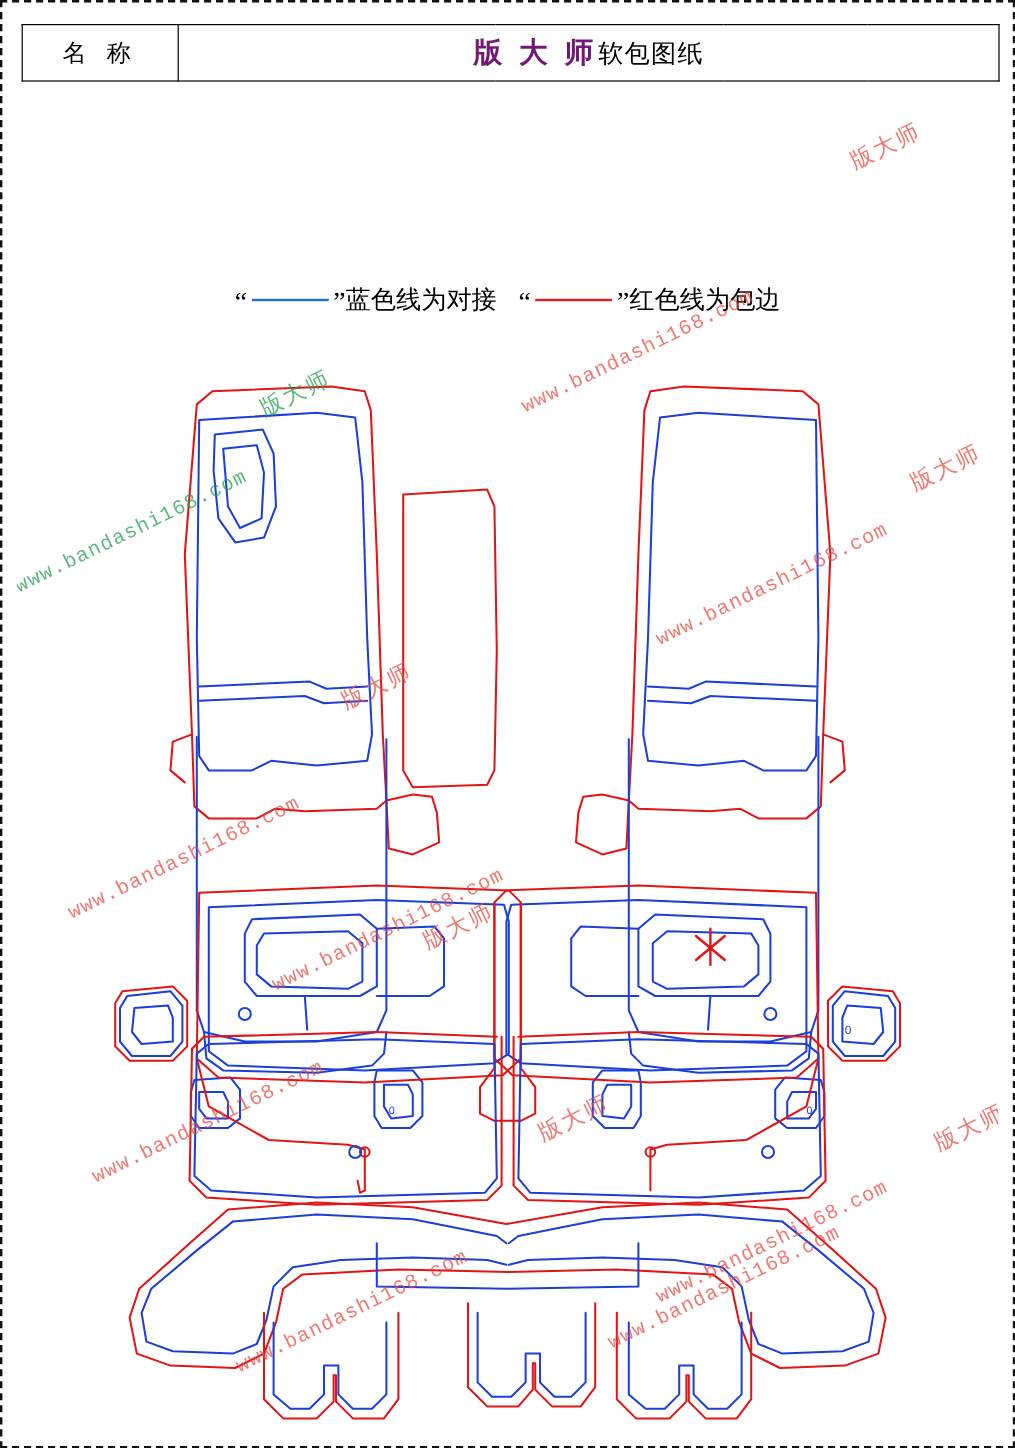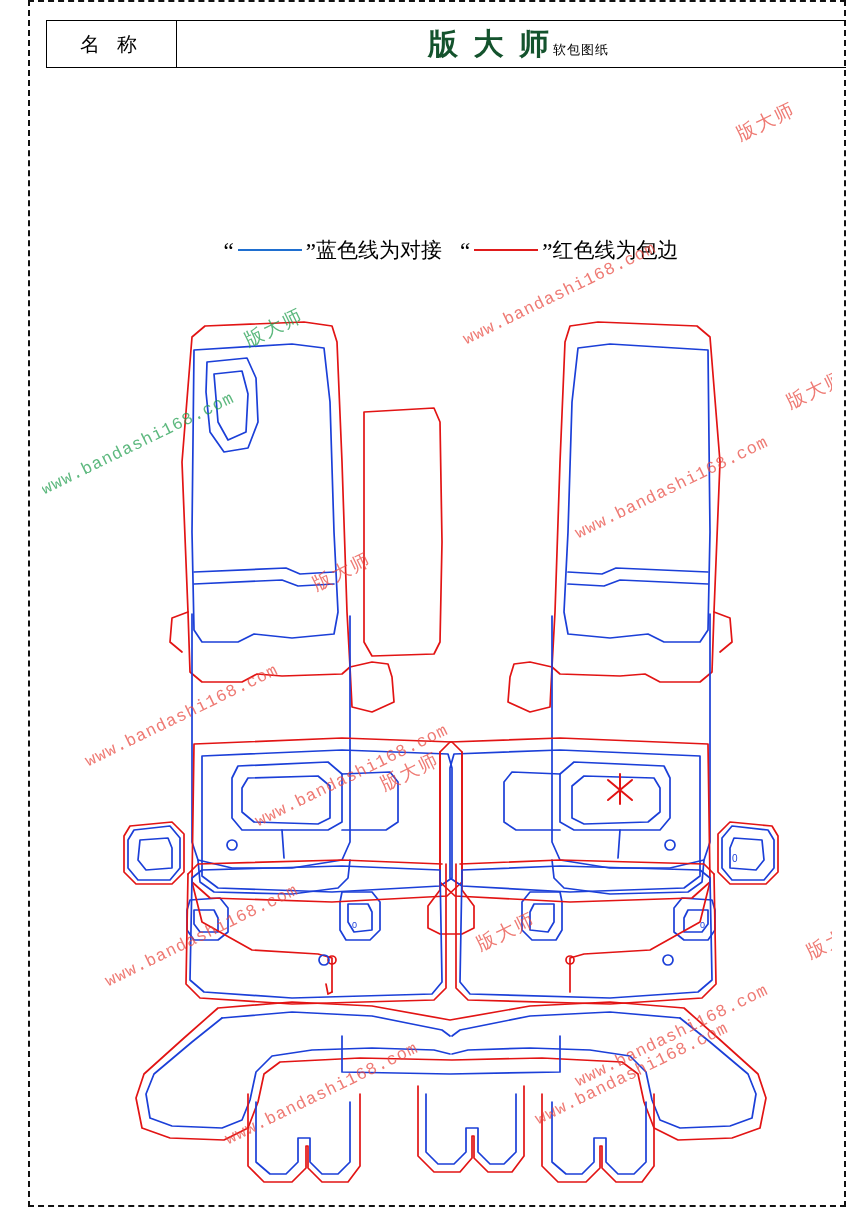--- a/index.html
+++ b/index.html
@@ -7,21 +7,20 @@
     width:846px;height:1207px;
     background:#ffffff;
     font-family:"Liberation Sans","DejaVu Sans",sans-serif;
     overflow:hidden;
     position:relative;
   }
   .page{
     position:absolute;inset:0;
     border:2px dashed #111;
     box-sizing:border-box;
-    margin-left:28px;
   }
   .inner{
     position:absolute;
     left:12px;top:12px;right:12px;bottom:12px;
   }
 
   
   table.spec{
     position:absolute;
     left:4px;top:6px;
@@ -38,29 +37,29 @@
     color:#000;
     padding:2px 3px;
     height:42px;
     white-space:nowrap;
     overflow:hidden;
   }
   td.h1{height:56px;}
   .lbl{letter-spacing:6px;}
   .brandcell{position:relative;}
   .brand{
-    color:#14532d;
+    color:#701a75;
     font-weight:bold;
-    font-size:30px;
+    font-size:24px;
     letter-spacing:4px;
     font-family:"Liberation Serif","DejaVu Serif",serif;
   }
   .brandsub{
     color:#000;
-    font-size:13px;
+    font-size:21px;
     letter-spacing:1px;
   }
   .small{font-size:17px;letter-spacing:0px;}
   .vsmall{font-size:16px;letter-spacing:0px;}
 
   
   .legend{
     position:absolute;
     left:0;top:222px;width:818px;
     text-align:center;

